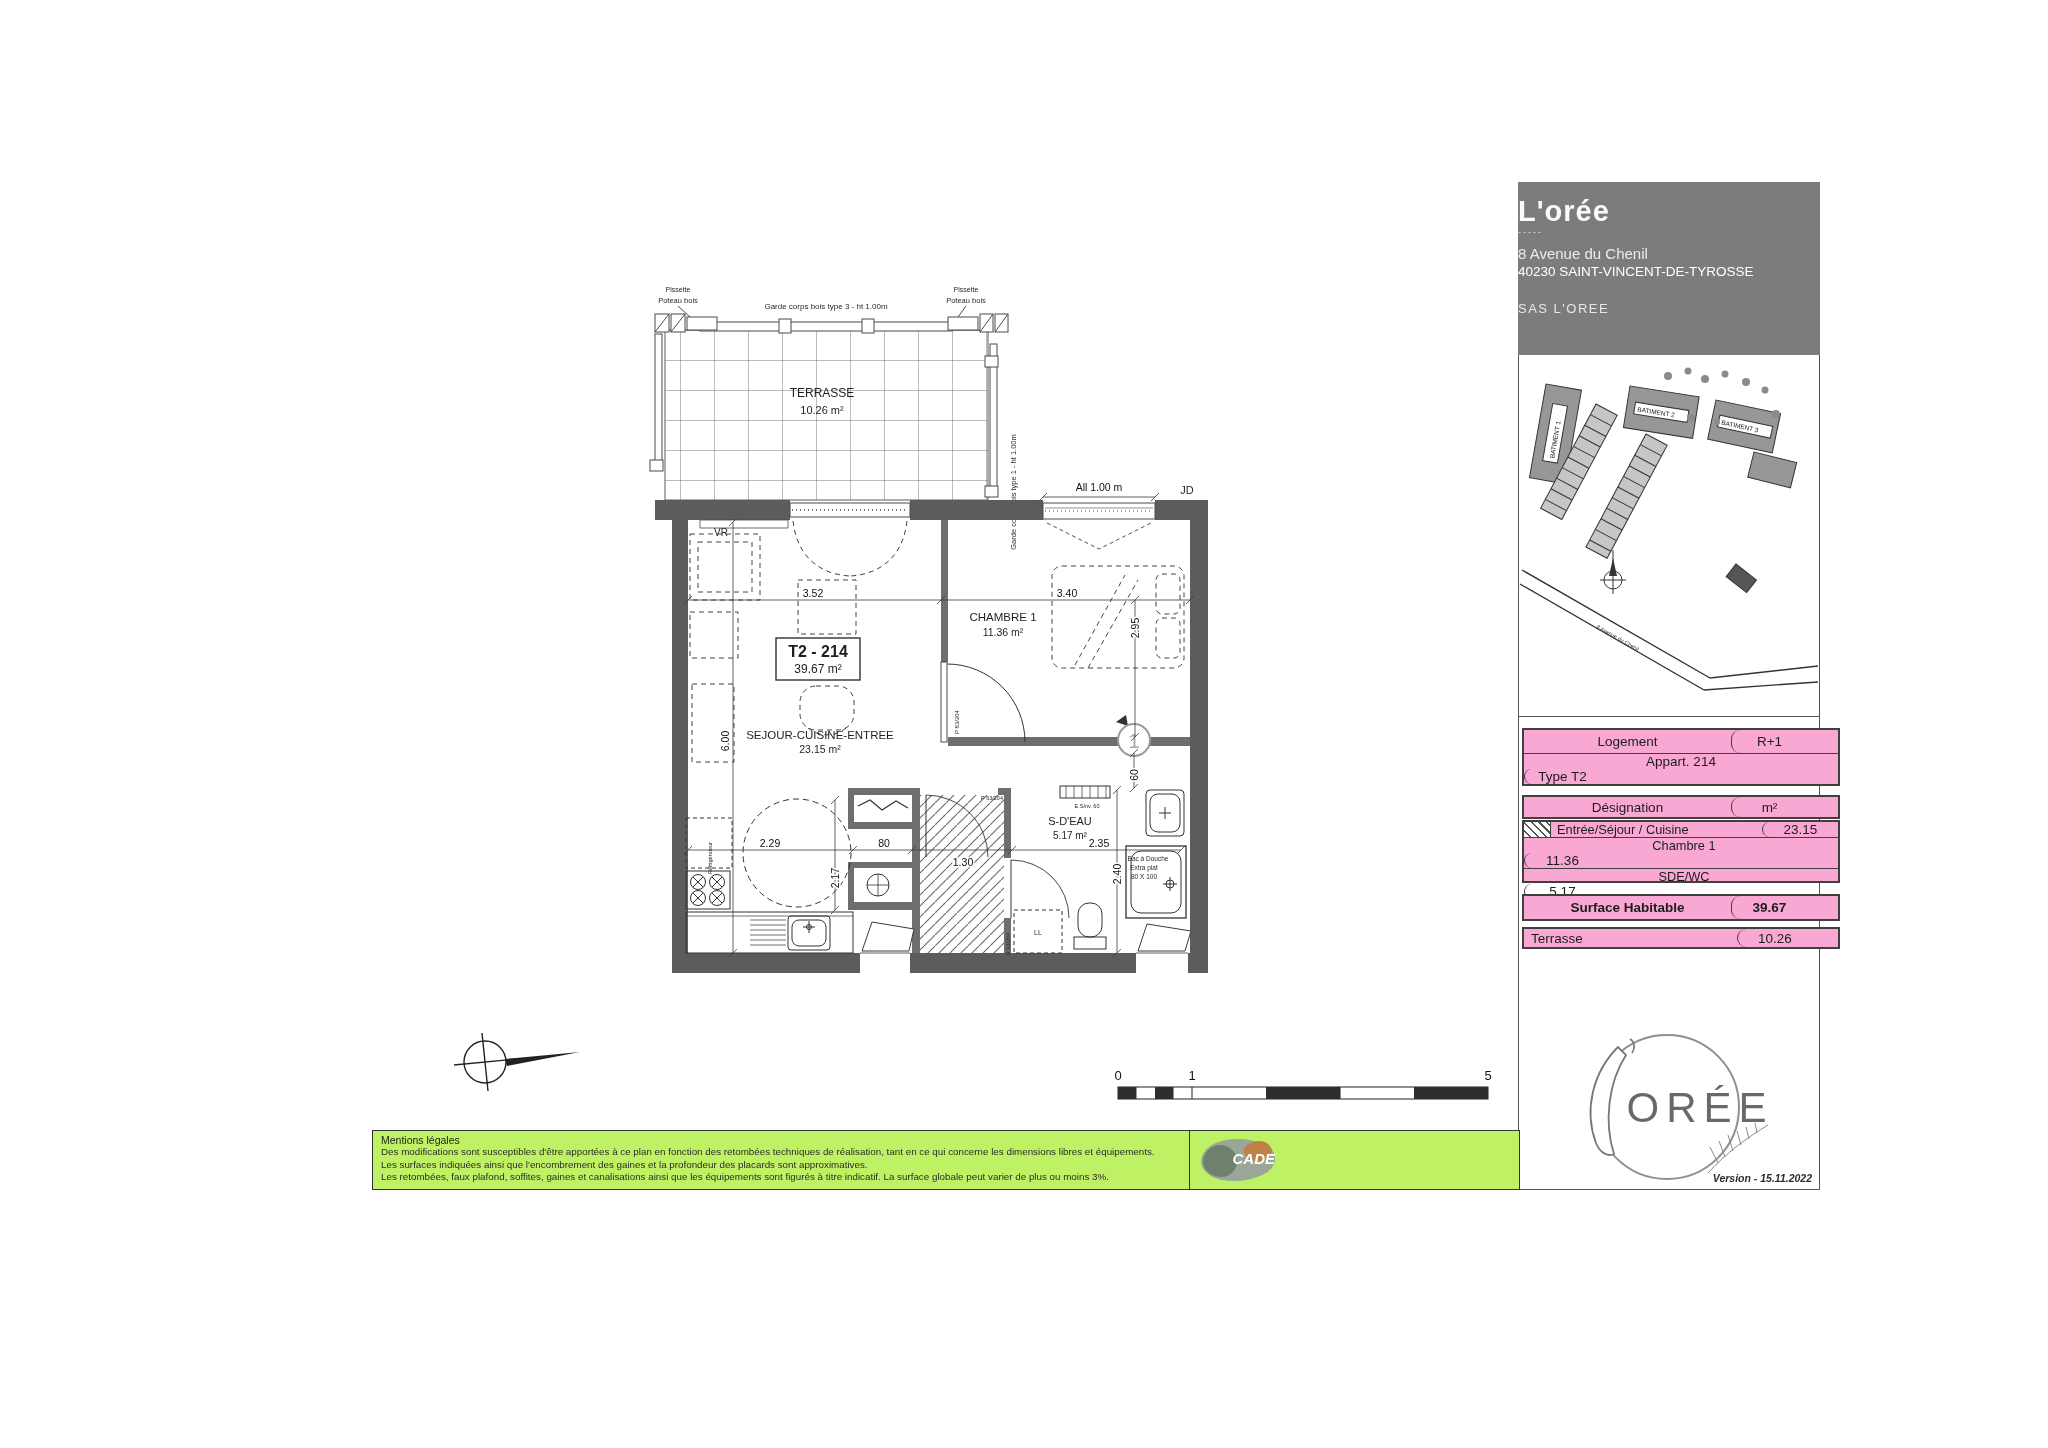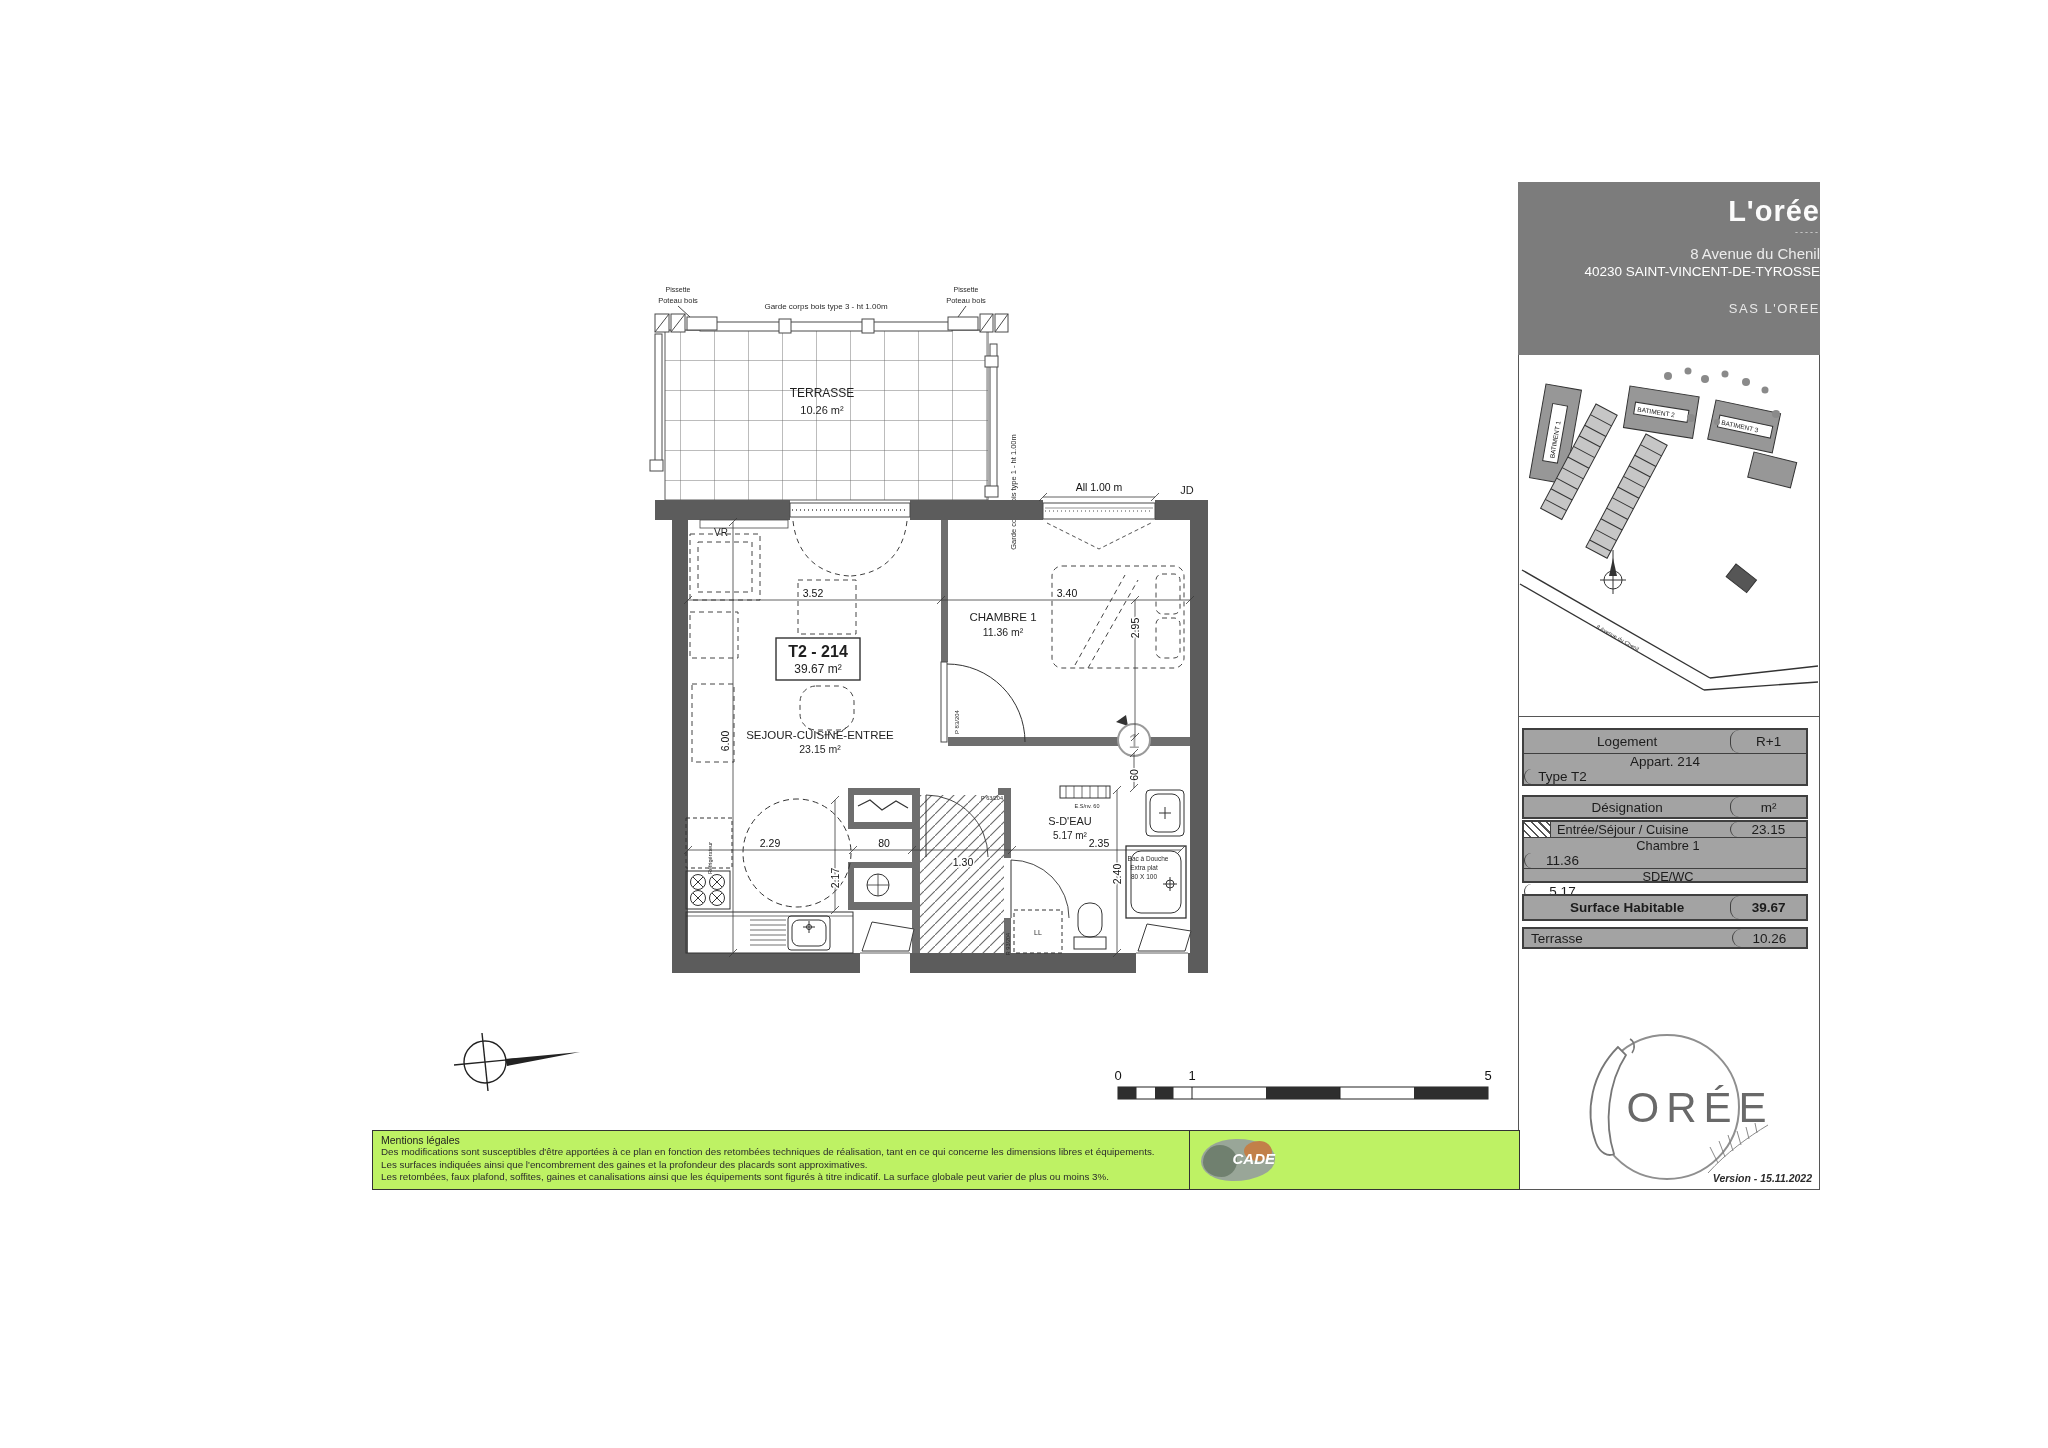--- a/index.html
+++ b/index.html
@@ -6,29 +6,29 @@
   body{width:2048px;height:1448px;position:relative;background:#ffffff;overflow:hidden;
        font-family:"Liberation Sans","DejaVu Sans",sans-serif;color:#1c1c1c;}
   .abs{position:absolute;}
   svg text{font-family:"Liberation Sans","DejaVu Sans",sans-serif;}
   .lbl{fill:#1f1f1f;text-anchor:middle;}
   .dim{font-size:10.5px;fill:#111;text-anchor:middle;paint-order:stroke;stroke:#fff;stroke-width:3px;}
   .tiny{fill:#2a2a2a;text-anchor:middle;}
   
   .panel{left:1518px;top:182px;width:302px;height:1008px;border:1.5px solid #565656;box-sizing:border-box;}
   .panel-header{left:1518px;top:182px;width:302px;height:173px;background:#7c7c7c;box-sizing:border-box;
-                text-align:right;color:#f1f1f1;}
+                text-align:left;color:#f1f1f1;}
   .ph-title{font-size:29px;font-weight:bold;letter-spacing:1px;margin-top:13px;color:#fbfbfb;}
   .ph-divider{font-size:9px;color:#dedede;letter-spacing:2px;line-height:8px;}
   .ph-a1{font-size:15px;margin-top:9px;color:#ececec;}
   .ph-a2{font-size:13.5px;margin-top:2px;color:#ffffff;}
   .ph-company{font-size:13px;letter-spacing:1.5px;margin-top:22px;color:#e8e8e8;}
   .panel-sep{left:1518px;top:716px;width:302px;height:0;border-top:1.5px solid #565656;}
   
-  .itbl{left:1522px;width:286px;border:2px solid #3f3f3f;box-sizing:border-box;background:#a3a3a3;
+  .itbl{left:1522px;width:318px;border:2px solid #3f3f3f;box-sizing:border-box;background:#f9a8d4;
         display:flex;flex-direction:column;font-size:13.5px;}
   .itbl .row{display:flex;flex:1;align-items:center;}
   .itbl .row + .row{border-top:1.5px solid #3f3f3f;flex-direction:column;}
   .cell-l{width:207px;text-align:center;}
   .cell-l.left{text-align:left;padding-left:7px;width:200px;}
   .cell-v{width:75px;text-align:center;border-left:1.5px solid #3f3f3f;align-self:stretch;
           display:flex;align-items:center;justify-content:center;border-radius:9px;}
   .hatch{width:26px;align-self:stretch;border-right:1.5px solid #3f3f3f;
          background:repeating-linear-gradient(45deg,#fff 0 4px,#555 4px 5.5px);}
   .name-fx{flex:1;text-align:left;padding-left:6px;font-size:12.8px;}

